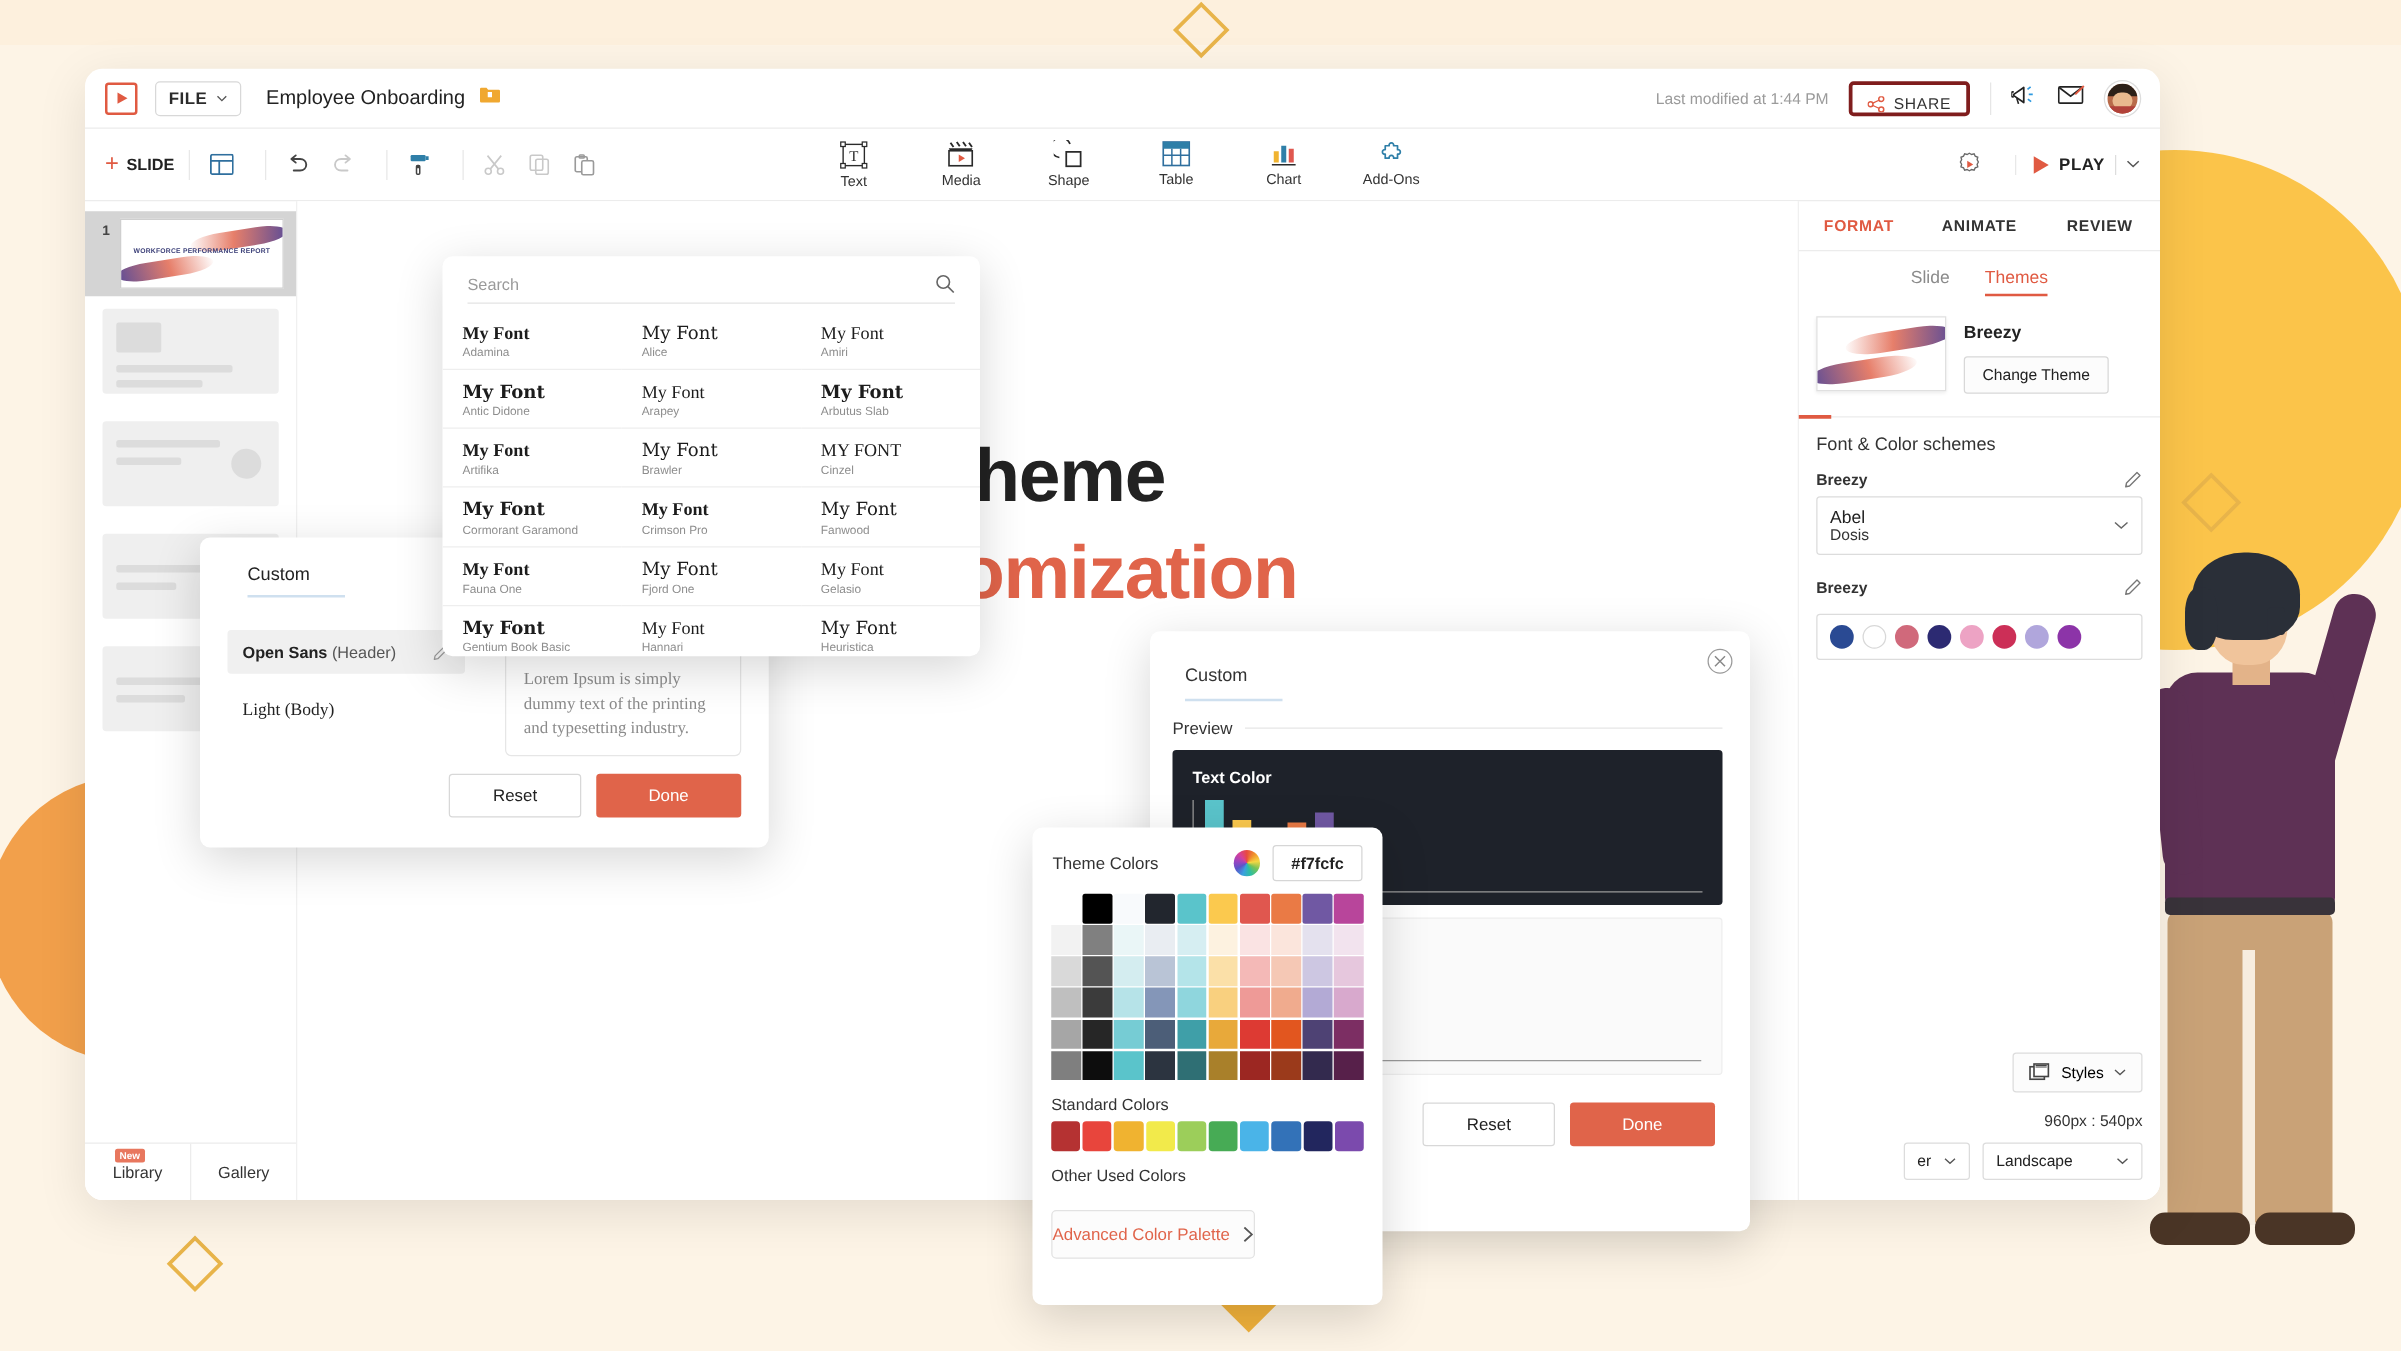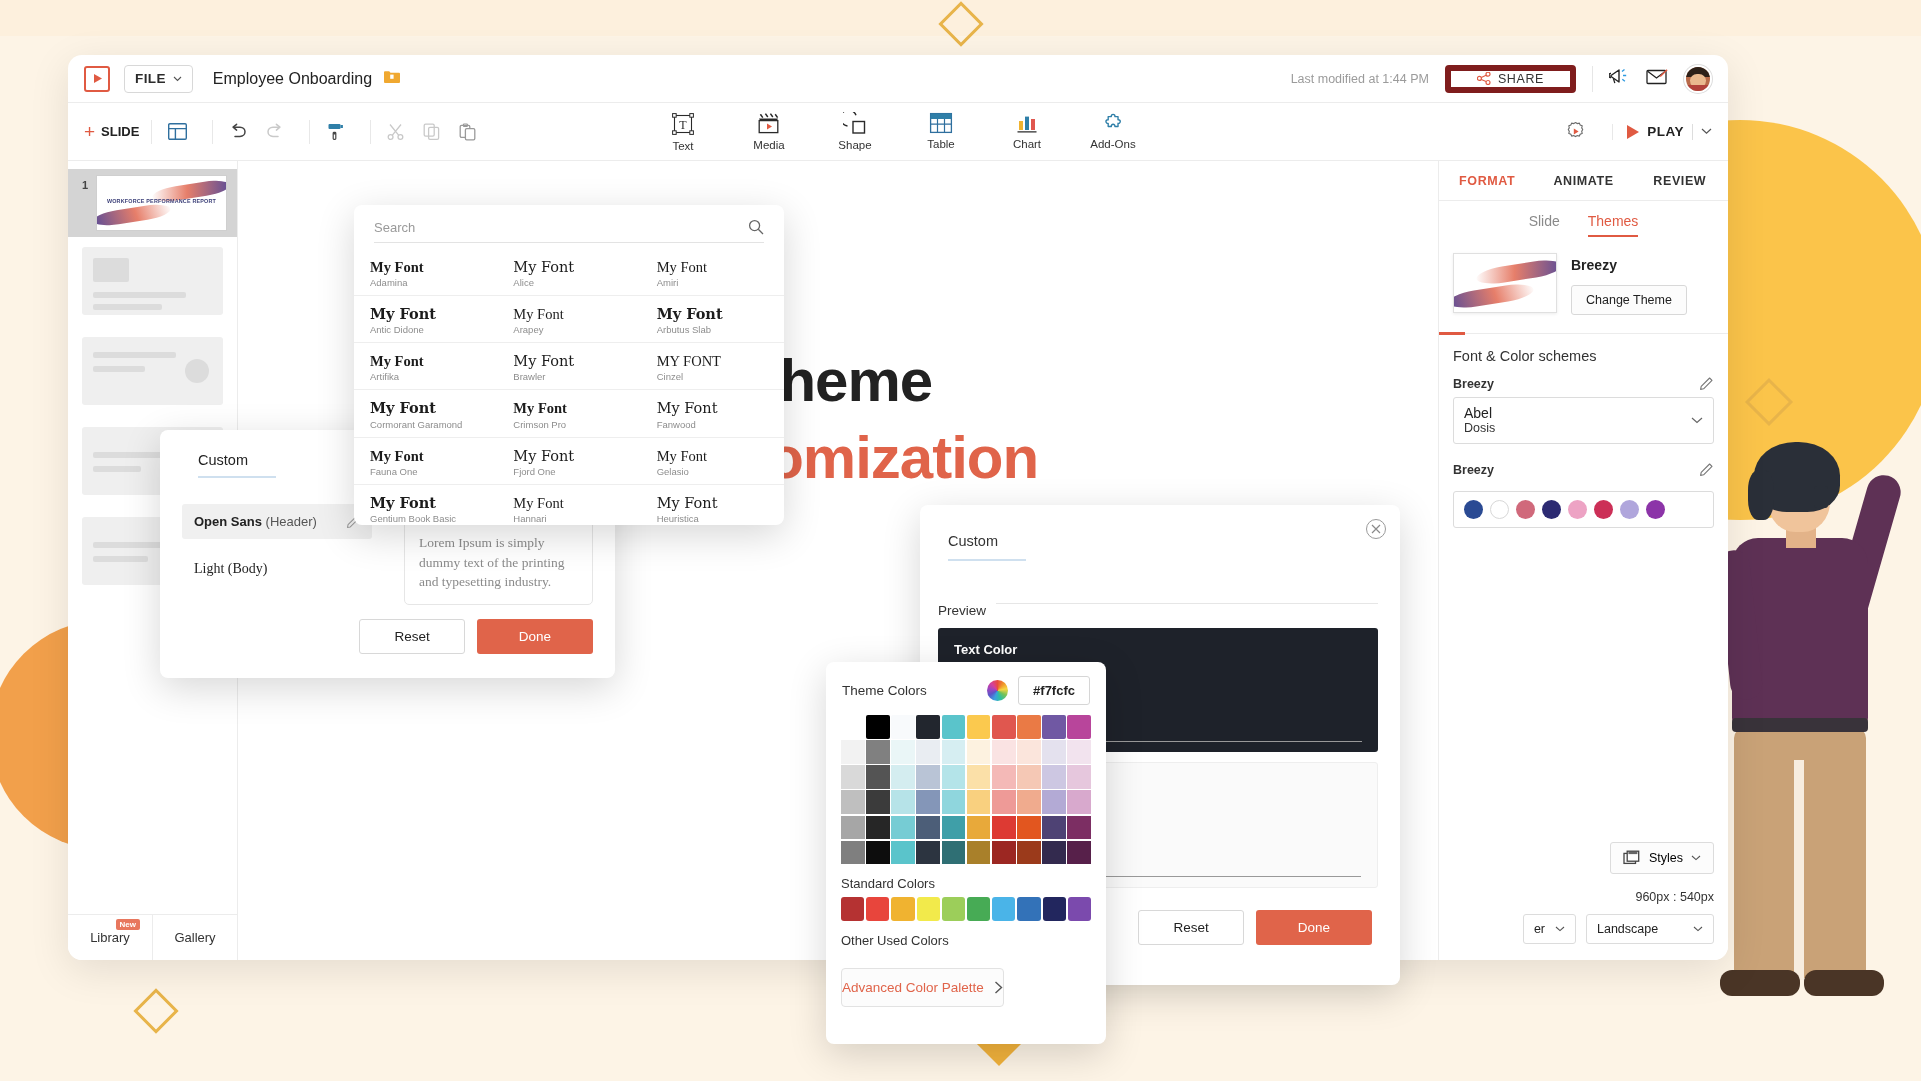--- a/index.html
+++ b/index.html
@@ -59,22 +59,22 @@
     margin-left: 14px; border: 1px solid #d8d8d8; border-radius: 4px;
     height: 28px; padding: 0 10px; display: flex; align-items: center; gap: 7px;
     font-size: 13.5px; font-weight: 700; color: #2b2b2b; letter-spacing: .4px;
     background: #fff; cursor: pointer;
   }
   .doc-title { margin-left: 20px; font-size: 16px; color: #222; }
   .folder-icon { margin-left: 12px; }
   .topbar-right { margin-left: auto; display: flex; align-items: center; gap: 16px; }
   .last-mod { font-size: 12.5px; color: #9b9b9b; }
   .share-btn {
-    border: 6px solid #7f1d1d; border-radius: 4px; height: 28px;
-    padding: 0 26px; display: flex; align-items: center; gap: 7px;
+    border: 3px solid #7f1d1d; border-radius: 4px; height: 28px;
+    padding: 0 12px; display: flex; align-items: flex-end; gap: 7px;
     font-size: 12.5px; color: #333; letter-spacing: .6px; background:#fff; cursor:pointer;
   }
   .topbar-sep { width:1px; height:26px; background:#e6e6e6; }
   .avatar {
     width: 28px; height: 28px; border-radius: 50%;
     background: #b86b4a; overflow:hidden; position:relative;
     border: 2px solid #fff; box-shadow: 0 0 0 1px #ddd;
   }
   .avatar .hair { position:absolute; left:0; top:0; width:100%; height:42%; background:#2c2018; }
   .avatar .face { position:absolute; left:18%; top:30%; width:64%; height:60%; background:#e9b98e; border-radius:45% 45% 50% 50%; }
@@ -115,21 +115,21 @@
   .wave.a { right:-4px; top:8px; width:78px; background:linear-gradient(100deg, rgba(226,104,80,0) 0%, rgba(226,104,80,.85) 45%, rgba(73,56,140,.9) 100%); border-radius:50%/80%; transform:rotate(-9deg);}
   .wave.b { left:-4px; bottom:8px; width:78px; background:linear-gradient(260deg, rgba(226,104,80,0) 0%, rgba(226,104,80,.85) 45%, rgba(73,56,140,.9) 100%); border-radius:50%/80%; transform:rotate(-9deg);}
   .ghost-slide { padding: 10px 14px; }
   .ghost-card { background:#efefef; border-radius:3px; height:68px; margin-bottom:22px; padding:11px; position:relative; }
   .gl { background:#dcdcdc; border-radius:2px; height:6px; }
   .gbox { background:#dcdcdc; border-radius:2px; width:36px; height:24px; }
   .gcirc { position:absolute; right:14px; top:22px; width:24px; height:24px; border-radius:50%; background:#dcdcdc; }
   .panel-tabs { height:46px; border-top:1px solid #ececec; display:flex; }
   .panel-tab { flex:1; display:flex; align-items:center; justify-content:center; font-size:13px; color:#333; cursor:pointer; position:relative; }
   .panel-tab + .panel-tab { border-left:1px solid #ececec; }
-  .new-badge { position:absolute; top:4px; right:12px; background:#e8775e; color:#fff; font-size:8px; padding:1px 4px; border-radius:2px; font-weight:700; }
+  .new-badge { position:absolute; top:4px; right:36px; background:#e8775e; color:#fff; font-size:8px; padding:1px 4px; border-radius:2px; font-weight:700; }
 
   
   .canvas-area { flex:1; background:#fafafa; position:relative; }
   .slide-canvas {
     position:absolute; left:0; right:0; top:0; bottom:0;
     background:#fff; margin: 0;
   }
   .slide-title-block { position:absolute; left:50%; top:185px; transform:translateX(-50%); text-align:center; width:640px; }
   .st1 { font-size:60px; font-weight:800; color:#222; letter-spacing:-1px; }
   .st2 { font-size:60px; font-weight:800; color:#e0644a; letter-spacing:-1px; margin-top:8px; }
@@ -199,21 +199,21 @@
   .cd-close { position:absolute; right:14px; top:14px; width:20px; height:20px; border:1.4px solid #9a9a9a; border-radius:50%; cursor:pointer; display:flex; align-items:center; justify-content:center; }
   .cd-title { font-size:14.5px; color:#333; padding:28px 0 0 28px; }
   .cd-underline { width:78px; height:2px; background:#cfe0ef; margin:10px 0 0 28px; }
   .cd-body { display:flex; padding: 14px 22px 0 18px; gap:14px; }
   .cd-left { width:232px; }
   .cd-item { display:flex; align-items:center; gap:14px; padding:10px 12px; border-radius:4px; }
   .cd-item.sel { background:#f0f0f0; }
   .swatch-ring { width:24px; height:24px; border-radius:50%; border:1.4px solid #d3d3d3; }
   .cd-item .lab { font-size:13.5px; color:#2a2a2a; flex:1; }
   .cd-right { flex:1; }
-  .prev-head { display:flex; align-items:flex-start; gap:10px;margin-top:28px; }
+  .prev-head { display:flex; align-items:center; gap:10px; }
   .prev-head .t { font-size:13.5px; color:#333; }
   .prev-head .ln { flex:1; height:1px; background:#e6e6e6; }
   .chart-card { margin-top:10px; border-radius:3px; padding:14px 16px 10px; position:relative; }
   .chart-card.dark { background:#1e222a; }
   .chart-card.light { background:#fafafa; border:1px solid #eee; }
   .cc-label { font-size:13px; font-weight:700; }
   .bars { display:flex; align-items:flex-end; gap:7px; height:74px; margin-top:11px; padding-left:9px; border-left:1.5px solid #999; border-bottom:1.5px solid #999; }
   .bar { width:15px; }
 
   

